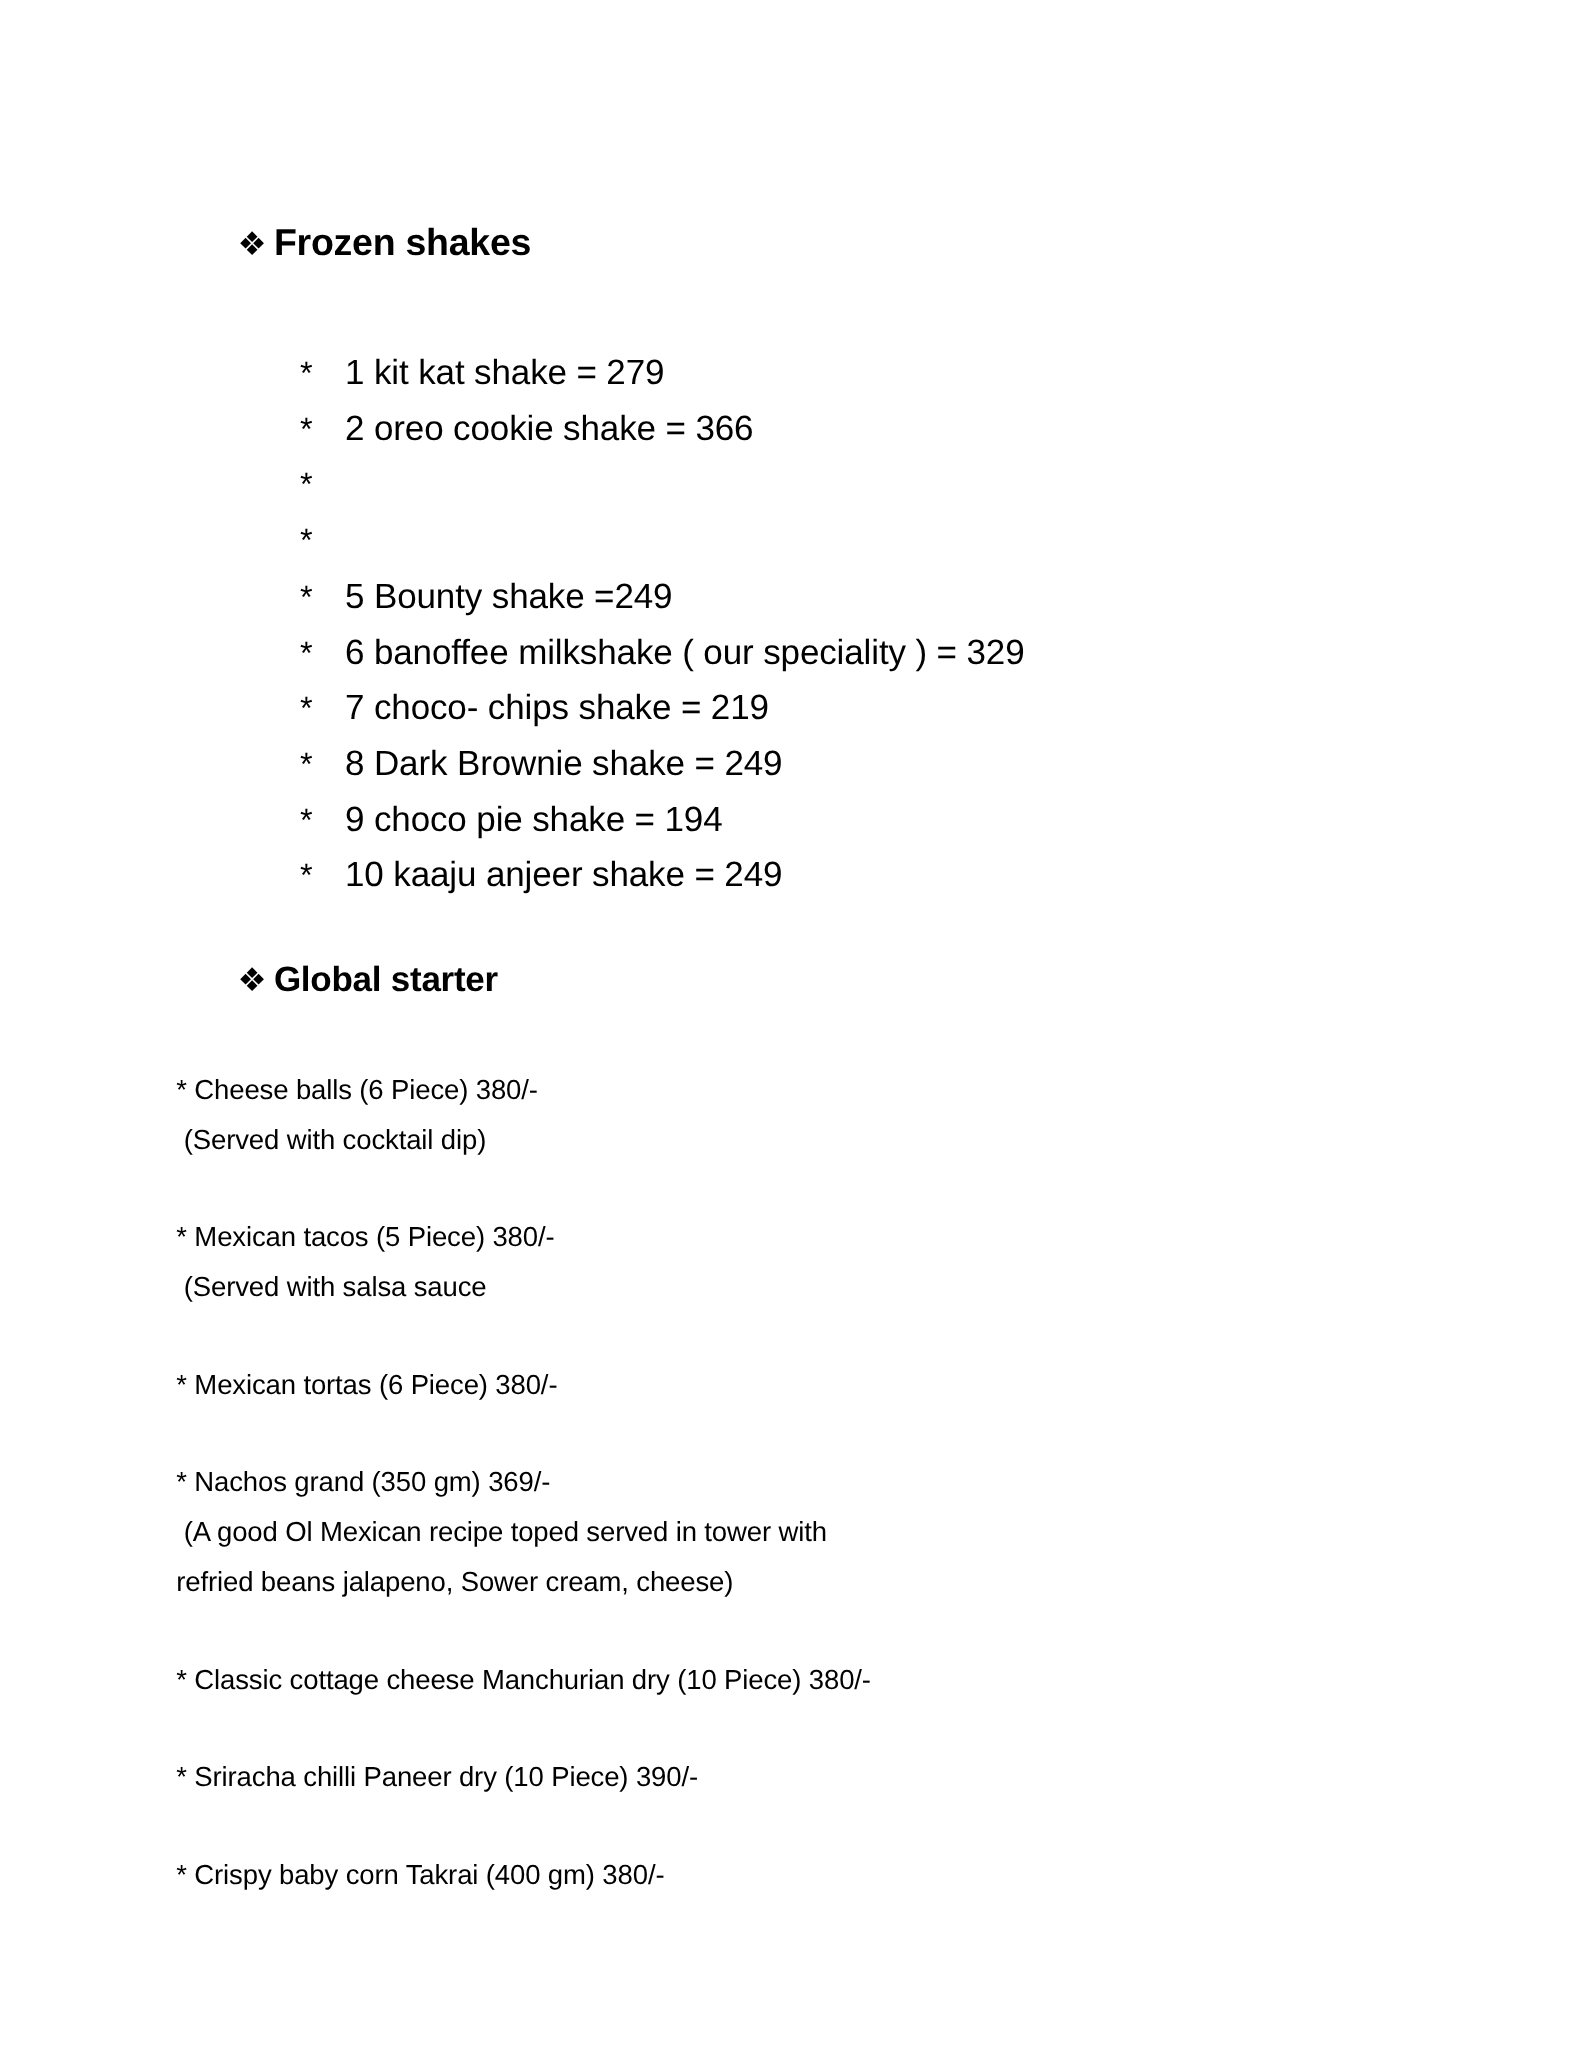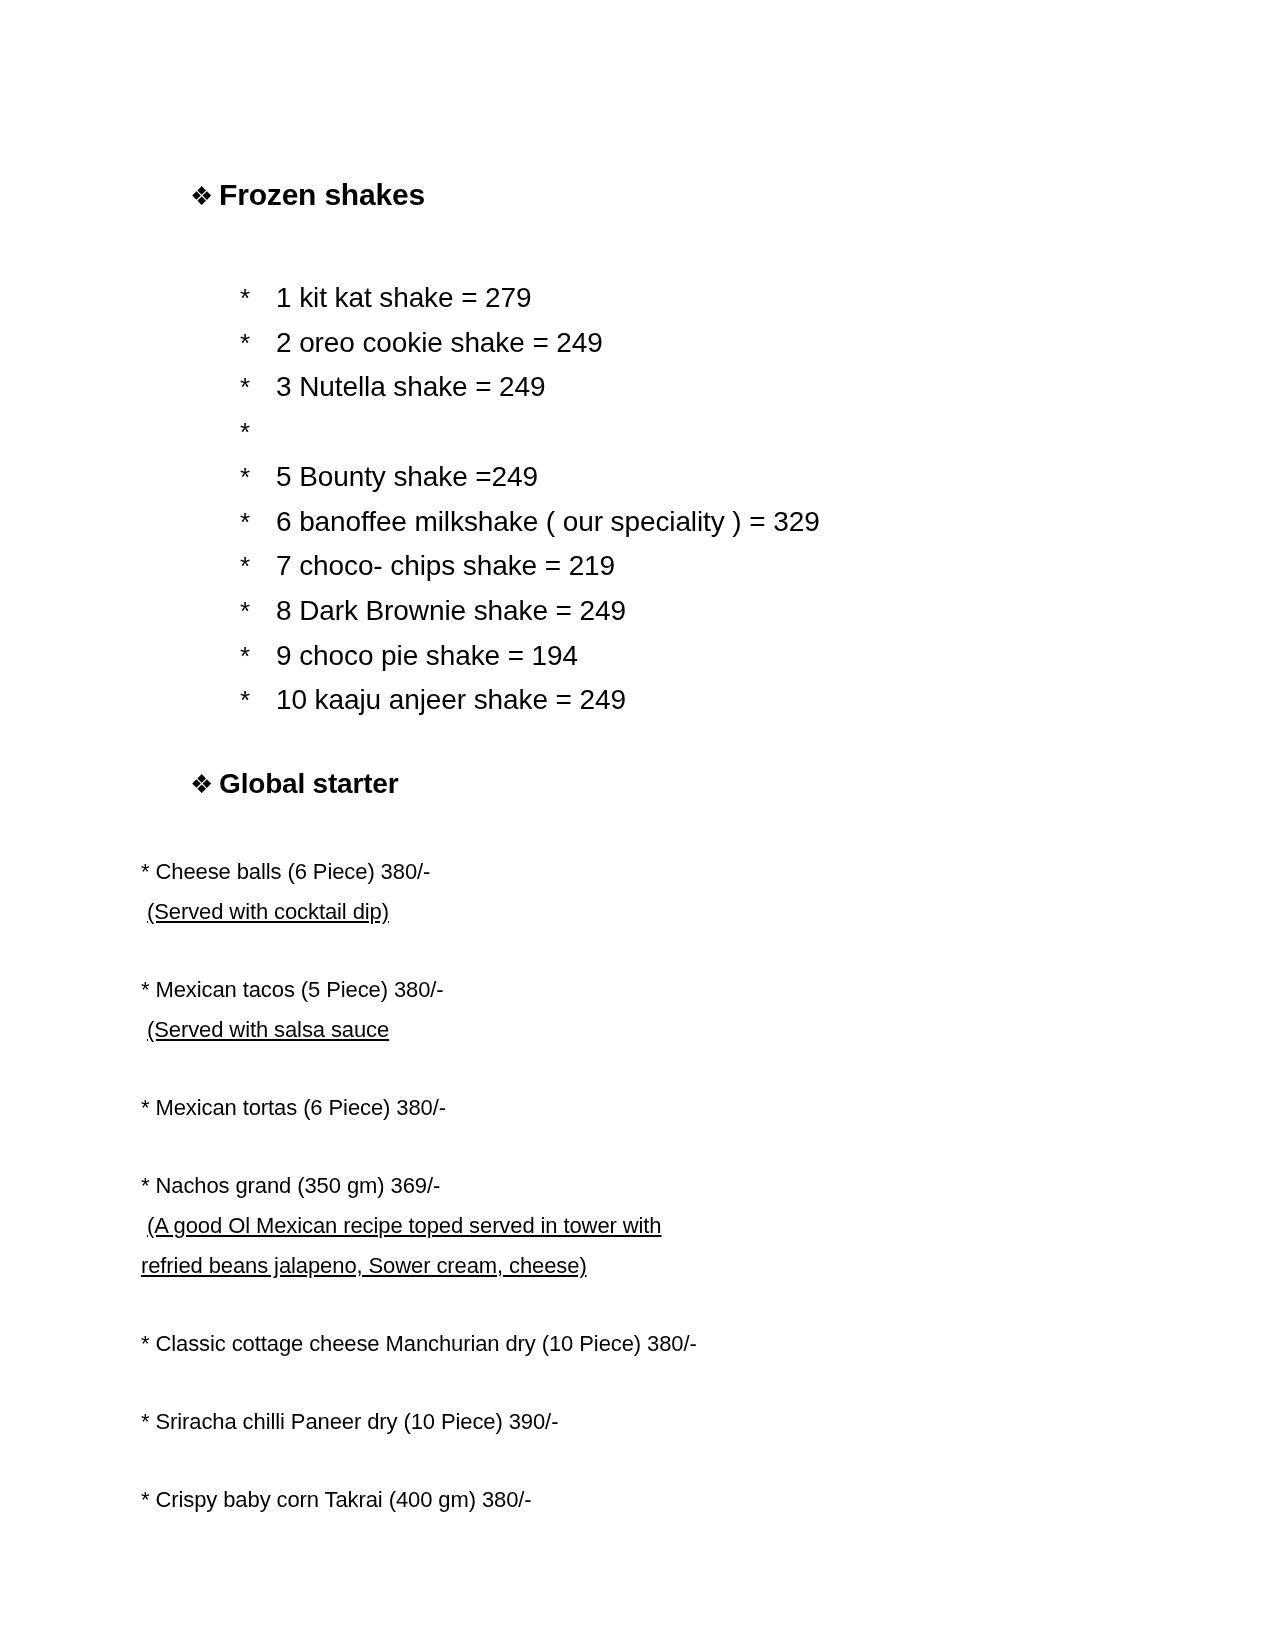--- a/index.html
+++ b/index.html
@@ -82,21 +82,20 @@
     margin: 0 0 38px 0;
   }
   .starter-line {
     font-size: 22px;
     line-height: 40px;
     letter-spacing: -0.1px;
     white-space: nowrap;
   }
   .starter-line.desc {
     padding-left: 6px;
-    text-decoration: underline;
   }
   .starter-line.desc.cont {
     padding-left: 0;
   }
 </style>
 </head>
 <body>
 
 <div class="page">
 
@@ -105,25 +104,24 @@
     <span>Frozen shakes</span>
   </div>
 
   <ul class="shake-list">
     <li class="shake-item">
       <span class="star">*</span>
       <span class="shake-text">1 kit kat shake = 279</span>
     </li>
     <li class="shake-item">
       <span class="star">*</span>
-      <span class="shake-text">2 oreo cookie shake = 249</span>
+      <span class="shake-text">2 oreo cookie shake = 366</span>
     </li>
     <li class="shake-item">
       <span class="star">*</span>
-      <span class="shake-text">3 Nutella shake = 249</span>
     </li>
     <li class="shake-item">
       <span class="star">*</span>
     </li>
     <li class="shake-item">
       <span class="star">*</span>
       <span class="shake-text">5 Bounty shake =249</span>
     </li>
     <li class="shake-item">
       <span class="star">*</span>

